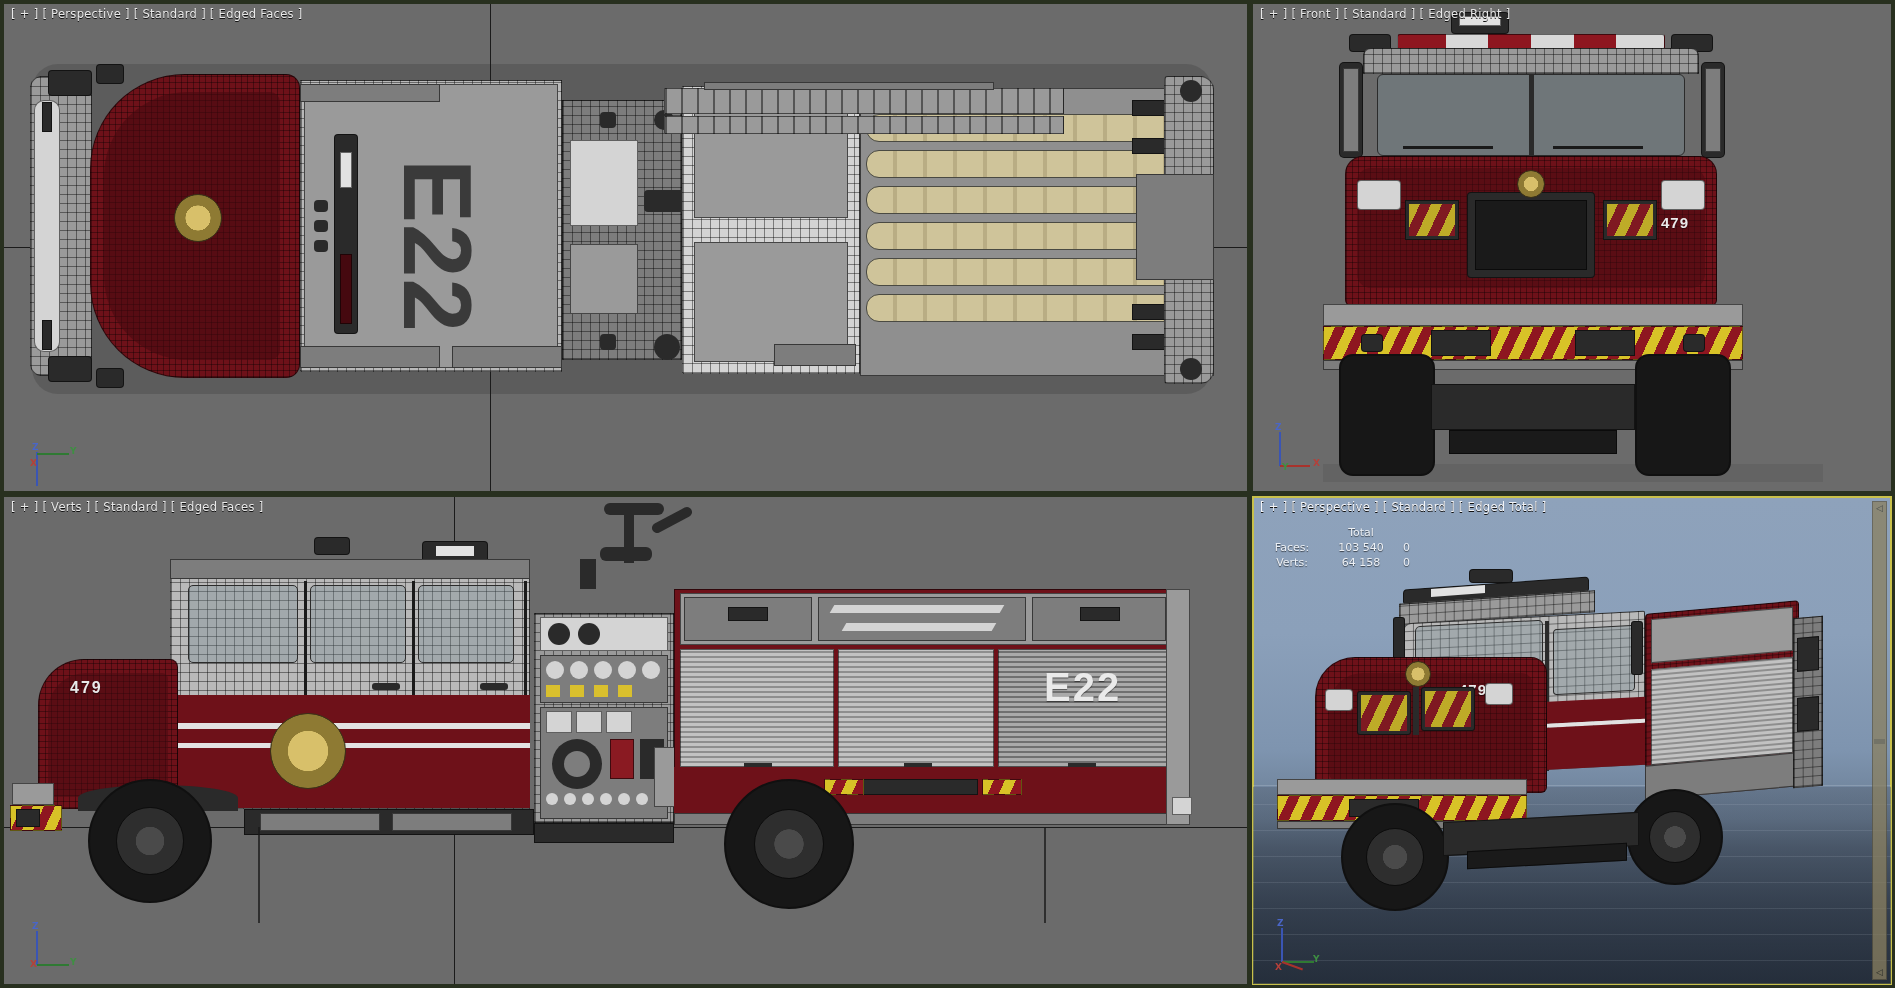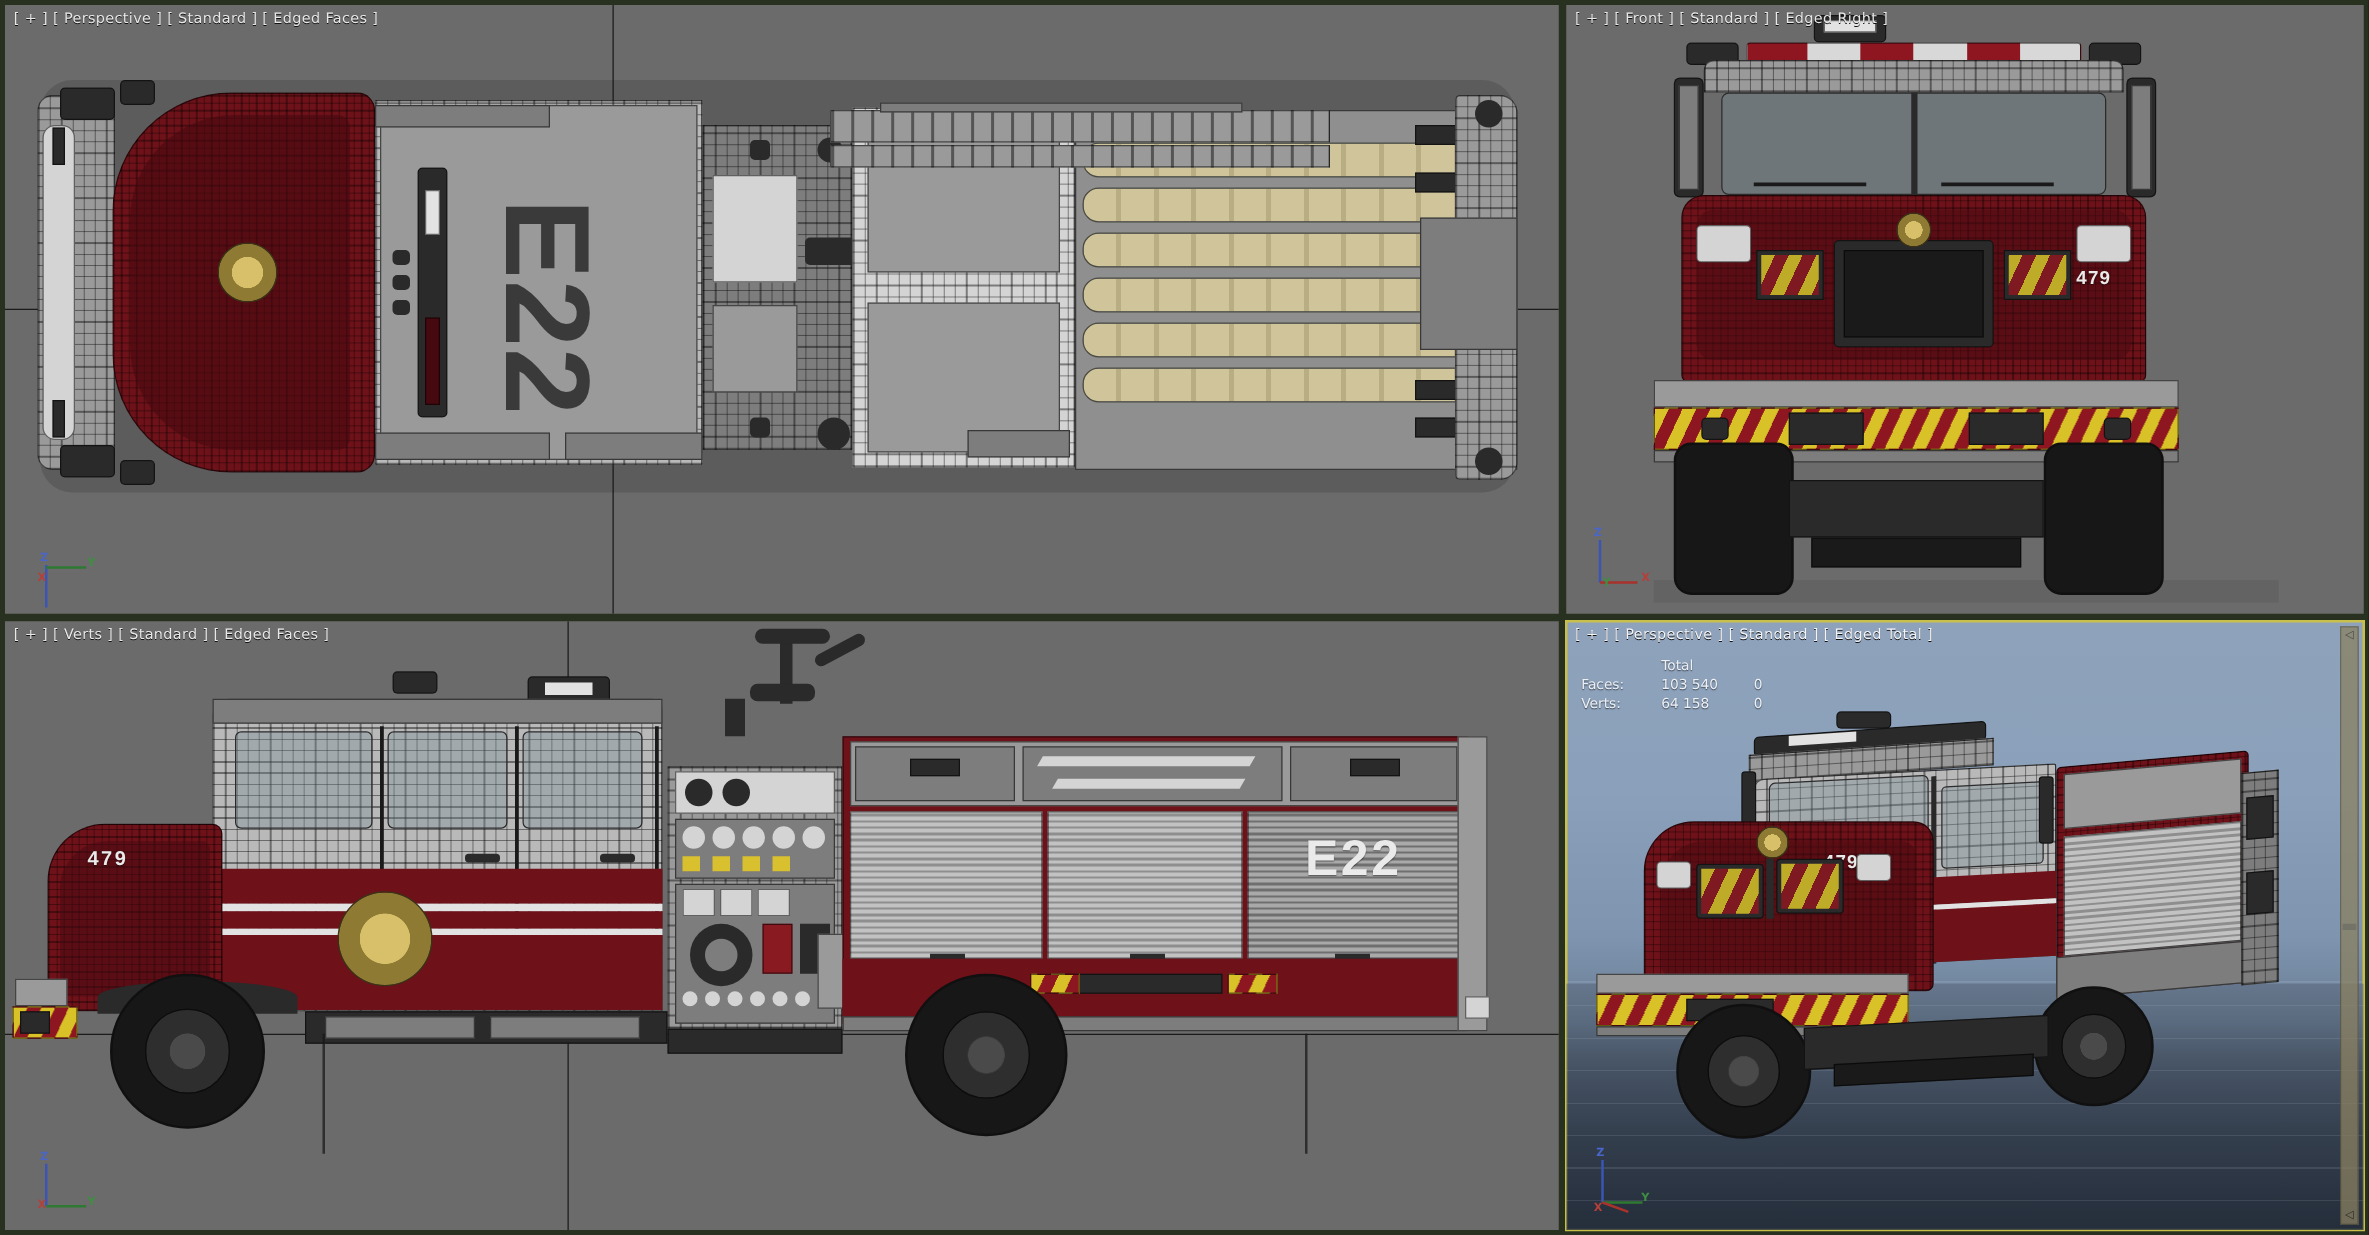--- a/index.html
+++ b/index.html
@@ -35,21 +35,21 @@
   .ax.y{width:32px;background:#2f7a33;}
   .ax.x{width:30px;background:#a8322c;}
   .axl{position:absolute;font-size:9px;font-weight:700;}
   .axl.z{color:#4a66c8;} .axl.y{color:#3e8f42;} .axl.x{color:#b5403a;}
 
   
   .stats{position:absolute;left:12px;top:28px;z-index:45;
          font-size:11px;color:#edf1f6;line-height:15px;
          text-shadow:0 1px 1px rgba(0,0,0,.6);}
   .stats table{border-collapse:collapse;}
-  .stats td{padding:0 10px 0 0;white-space:nowrap;}
+  .stats td{padding:0 10px 0 0;white-space:nowrap;text-align:center;}
   .stats td.lbl{width:54px;}
   .stats td.num{width:64px;}
 
   
   .vscroll{position:absolute;right:4px;top:4px;bottom:4px;width:13px;
            background:#8a8060;border:1px solid #5d5742;z-index:38;opacity:.75;}
   .vscroll .arr{position:absolute;left:1px;width:11px;height:11px;
                 color:#2c2c22;font-size:9px;line-height:11px;text-align:center;}
   .vscroll .arr.up{top:1px;}
   .vscroll .arr.dn{bottom:1px;}

